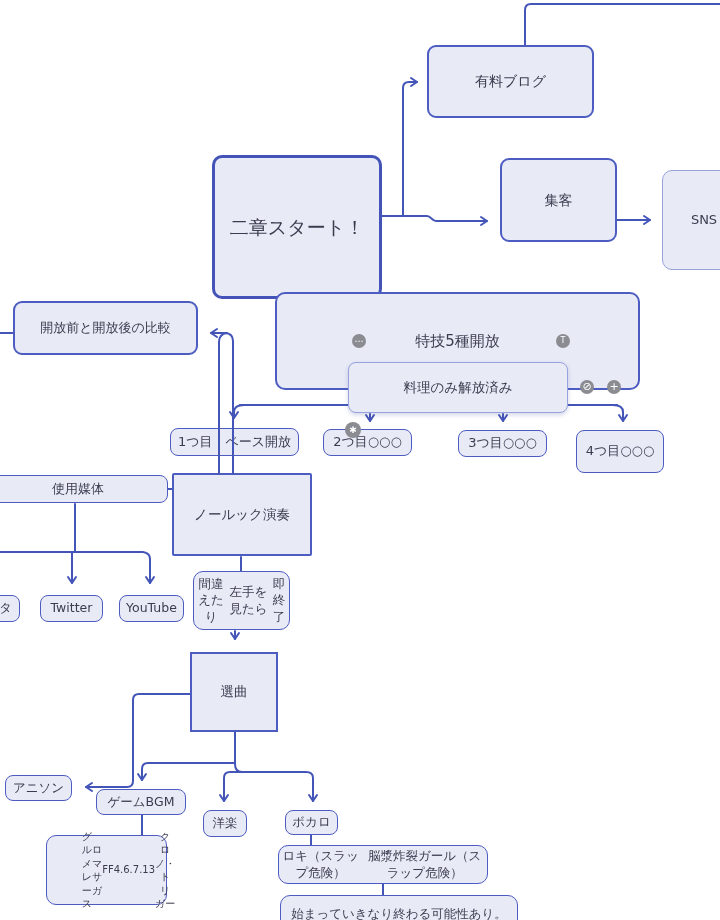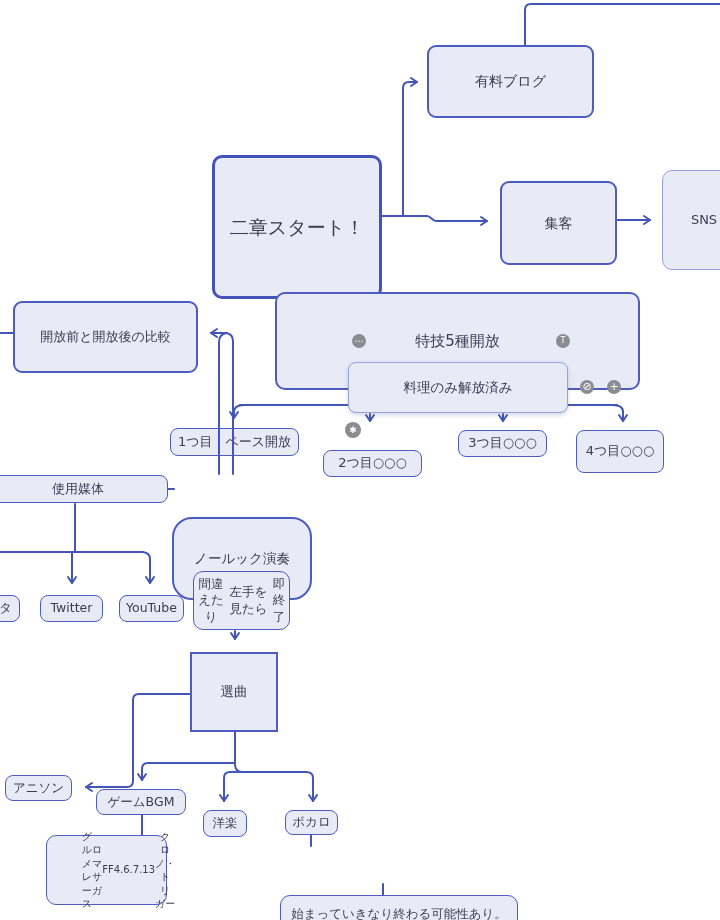--- a/index.html
+++ b/index.html
@@ -70,63 +70,63 @@
   </svg>
 
   <div class="node" style="left:427px;top:45px;width:167px;height:73px;font-size:14px;">
     <span>有料ブログ</span>
   </div>
 
   <div class="node thick" style="left:212px;top:143px;width:170px;height:144px;font-size:19px;margin-top:12px;">
     <span>二章スタート！</span>
   </div>
 
-  <div class="node" style="left:500px;top:181px;width:117px;height:84px;font-size:14px;">
+  <div class="node" style="left:500px;top:158px;width:117px;height:84px;font-size:14px;">
     <span>集客</span>
   </div>
 
   <div class="node light" style="left:662px;top:170px;width:84px;height:100px;font-size:13px;border-radius:10px;">
     <span>SNS</span>
   </div>
 
-  <div class="node" style="left:13px;top:301px;width:185px;height:72px;font-size:13px;">
+  <div class="node" style="left:13px;top:301px;width:185px;height:54px;font-size:13px;">
     <span>開放前と開放後の比較</span>
   </div>
 
   <div class="node" style="left:275px;top:292px;width:365px;height:98px;font-size:15px;border-radius:10px;align-items:flex-start;">
     <span class="bold" style="margin-top:38px;">特技5種開放</span>
     <span class="circle-icon" style="left:75px;top:40px;">⋯</span>
     <span class="circle-icon" style="left:279px;top:40px;font-size:8px;">T</span>
     <span class="circle-icon" style="left:303px;top:86px;font-size:11px;">⊘</span>
     <span class="circle-icon" style="left:330px;top:86px;font-size:11px;">+</span>
   </div>
 
   <div class="node light shadow" style="left:348px;top:362px;width:220px;height:51px;font-size:13.5px;border-radius:8px;z-index:3;">
     <span>料理のみ解放済み</span>
   </div>
 
   <div class="node sm" style="left:170px;top:428px;width:129px;height:28px;font-size:13px;">
     <span>1つ目　ベース開放</span>
   </div>
-  <div class="node sm" style="left:323px;top:450px;width:99px;height:27px;font-size:13px;">
+  <div class="node sm" style="left:323px;top:429px;width:89px;height:27px;font-size:13px;">
     <span>2つ目○○○</span>
   </div>
   <span class="badge" style="left:345px;top:422px;">✱</span>
   <div class="node sm" style="left:458px;top:430px;width:89px;height:27px;font-size:13px;">
     <span>3つ目○○○</span>
   </div>
   <div class="node sm" style="left:576px;top:430px;width:88px;height:43px;font-size:13px;">
     <span>4つ目○○○</span>
   </div>
 
   <div class="node sm" style="left:-12px;top:475px;width:180px;height:28px;font-size:13px;">
     <span>使用媒体</span>
   </div>
 
-  <div class="node" style="left:172px;top:473px;width:140px;height:83px;font-size:13.5px;border-radius:20px;margin-top:44px;">
+  <div class="node" style="left:172px;top:473px;width:140px;height:83px;font-size:13.5px;border-radius:2px;">
     <span>ノールック演奏</span>
   </div>
 
   <div class="node sm" style="left:-30px;top:595px;width:50px;height:27px;justify-content:flex-end;padding-right:7px;">
     <span>タ</span>
   </div>
   <div class="node sm" style="left:40px;top:595px;width:63px;height:27px;">
     <span>Twitter</span>
   </div>
   <div class="node sm" style="left:119px;top:595px;width:65px;height:27px;">
@@ -156,20 +156,24 @@
     <span>ボカロ</span>
   </div>
 
   <div class="node ml" style="left:46px;top:835px;width:121px;height:70px;font-size:10px;border-radius:10px;border-width:1.5px;line-height:1.35;padding-left:44px;">
     <span>グルメレース</span>
     <span>ロマサガ</span>
     <span>FF4.6.7.13</span>
     <span>クロノ・トリガー</span>
   </div>
 
+  <div class="node ml" style="left:278px;top:845px;width:210px;height:39px;font-size:12.5px;border-radius:10px;border-width:1.5px;">
+    <span>ロキ（スラップ危険）</span>
+    <span>脳漿炸裂ガール（スラップ危険）</span>
+  </div>
 
   <div class="node" style="left:280px;top:895px;width:238px;height:38px;font-size:12.5px;border-radius:10px;border-width:1.5px;">
     <span>始まっていきなり終わる可能性あり。</span>
   </div>
 
   <svg class="layer" style="z-index:5">
     <defs>
       <marker id="arr2" viewBox="0 0 12 12" refX="8" refY="6" markerWidth="12" markerHeight="12" orient="auto" markerUnits="userSpaceOnUse">
         <path d="M2,2 L8,6 L2,10" fill="none" stroke="#4455b8" stroke-width="2" stroke-linecap="round" stroke-linejoin="round"></path>
       </marker>

